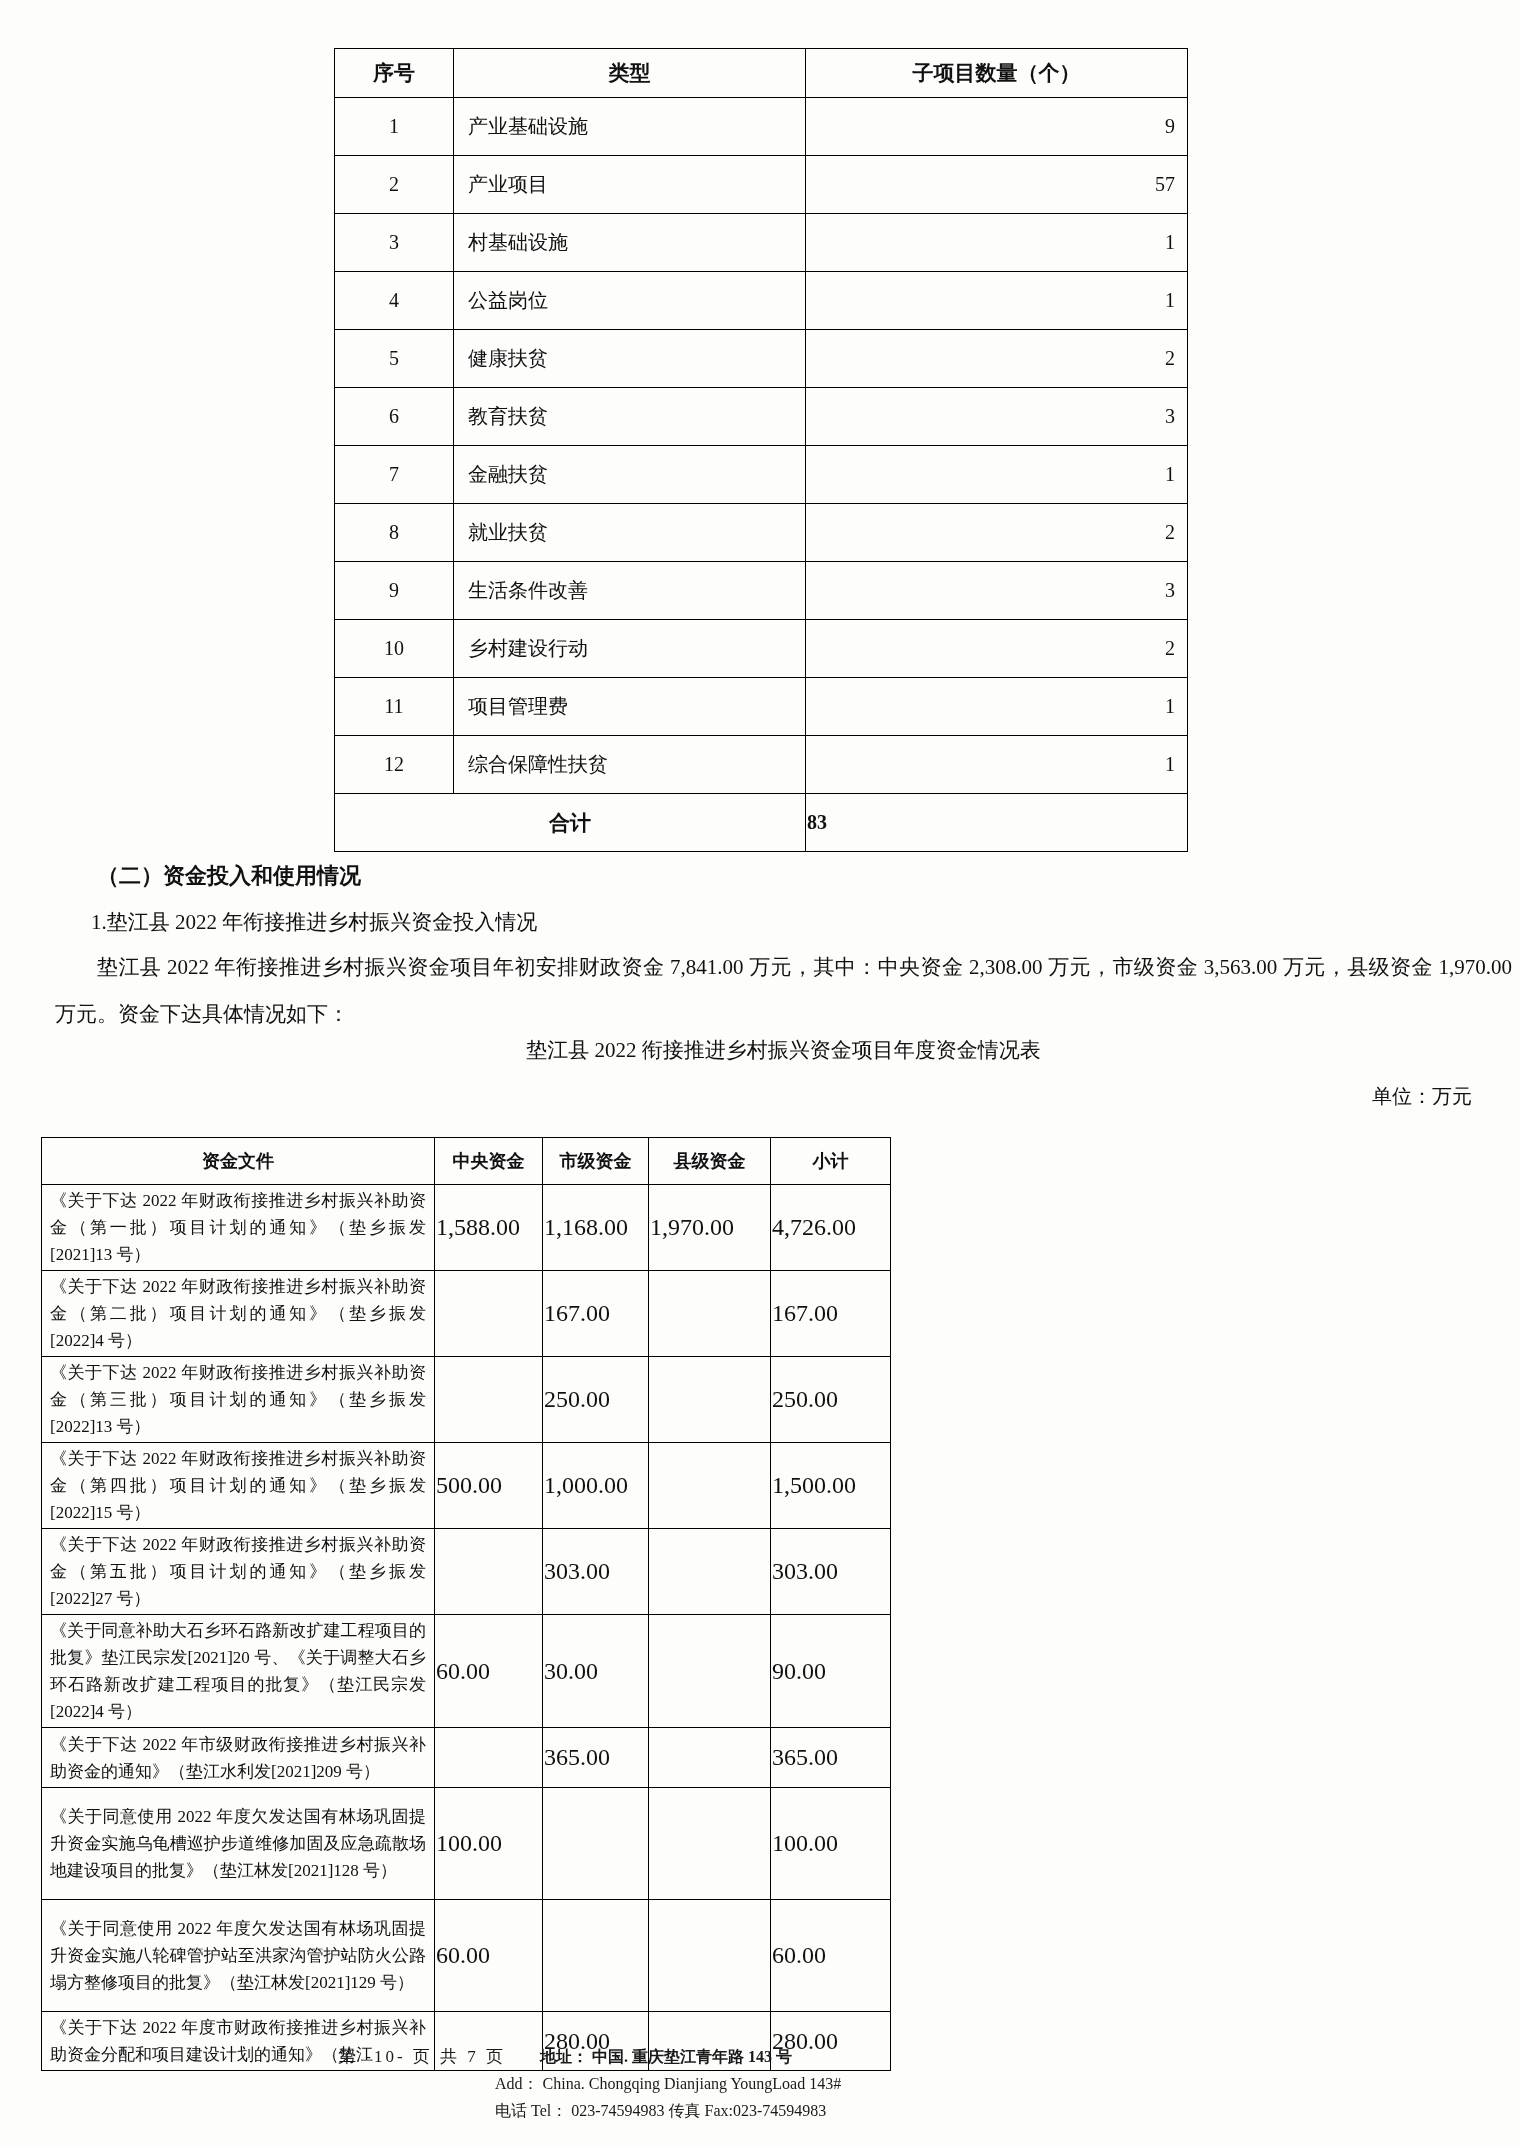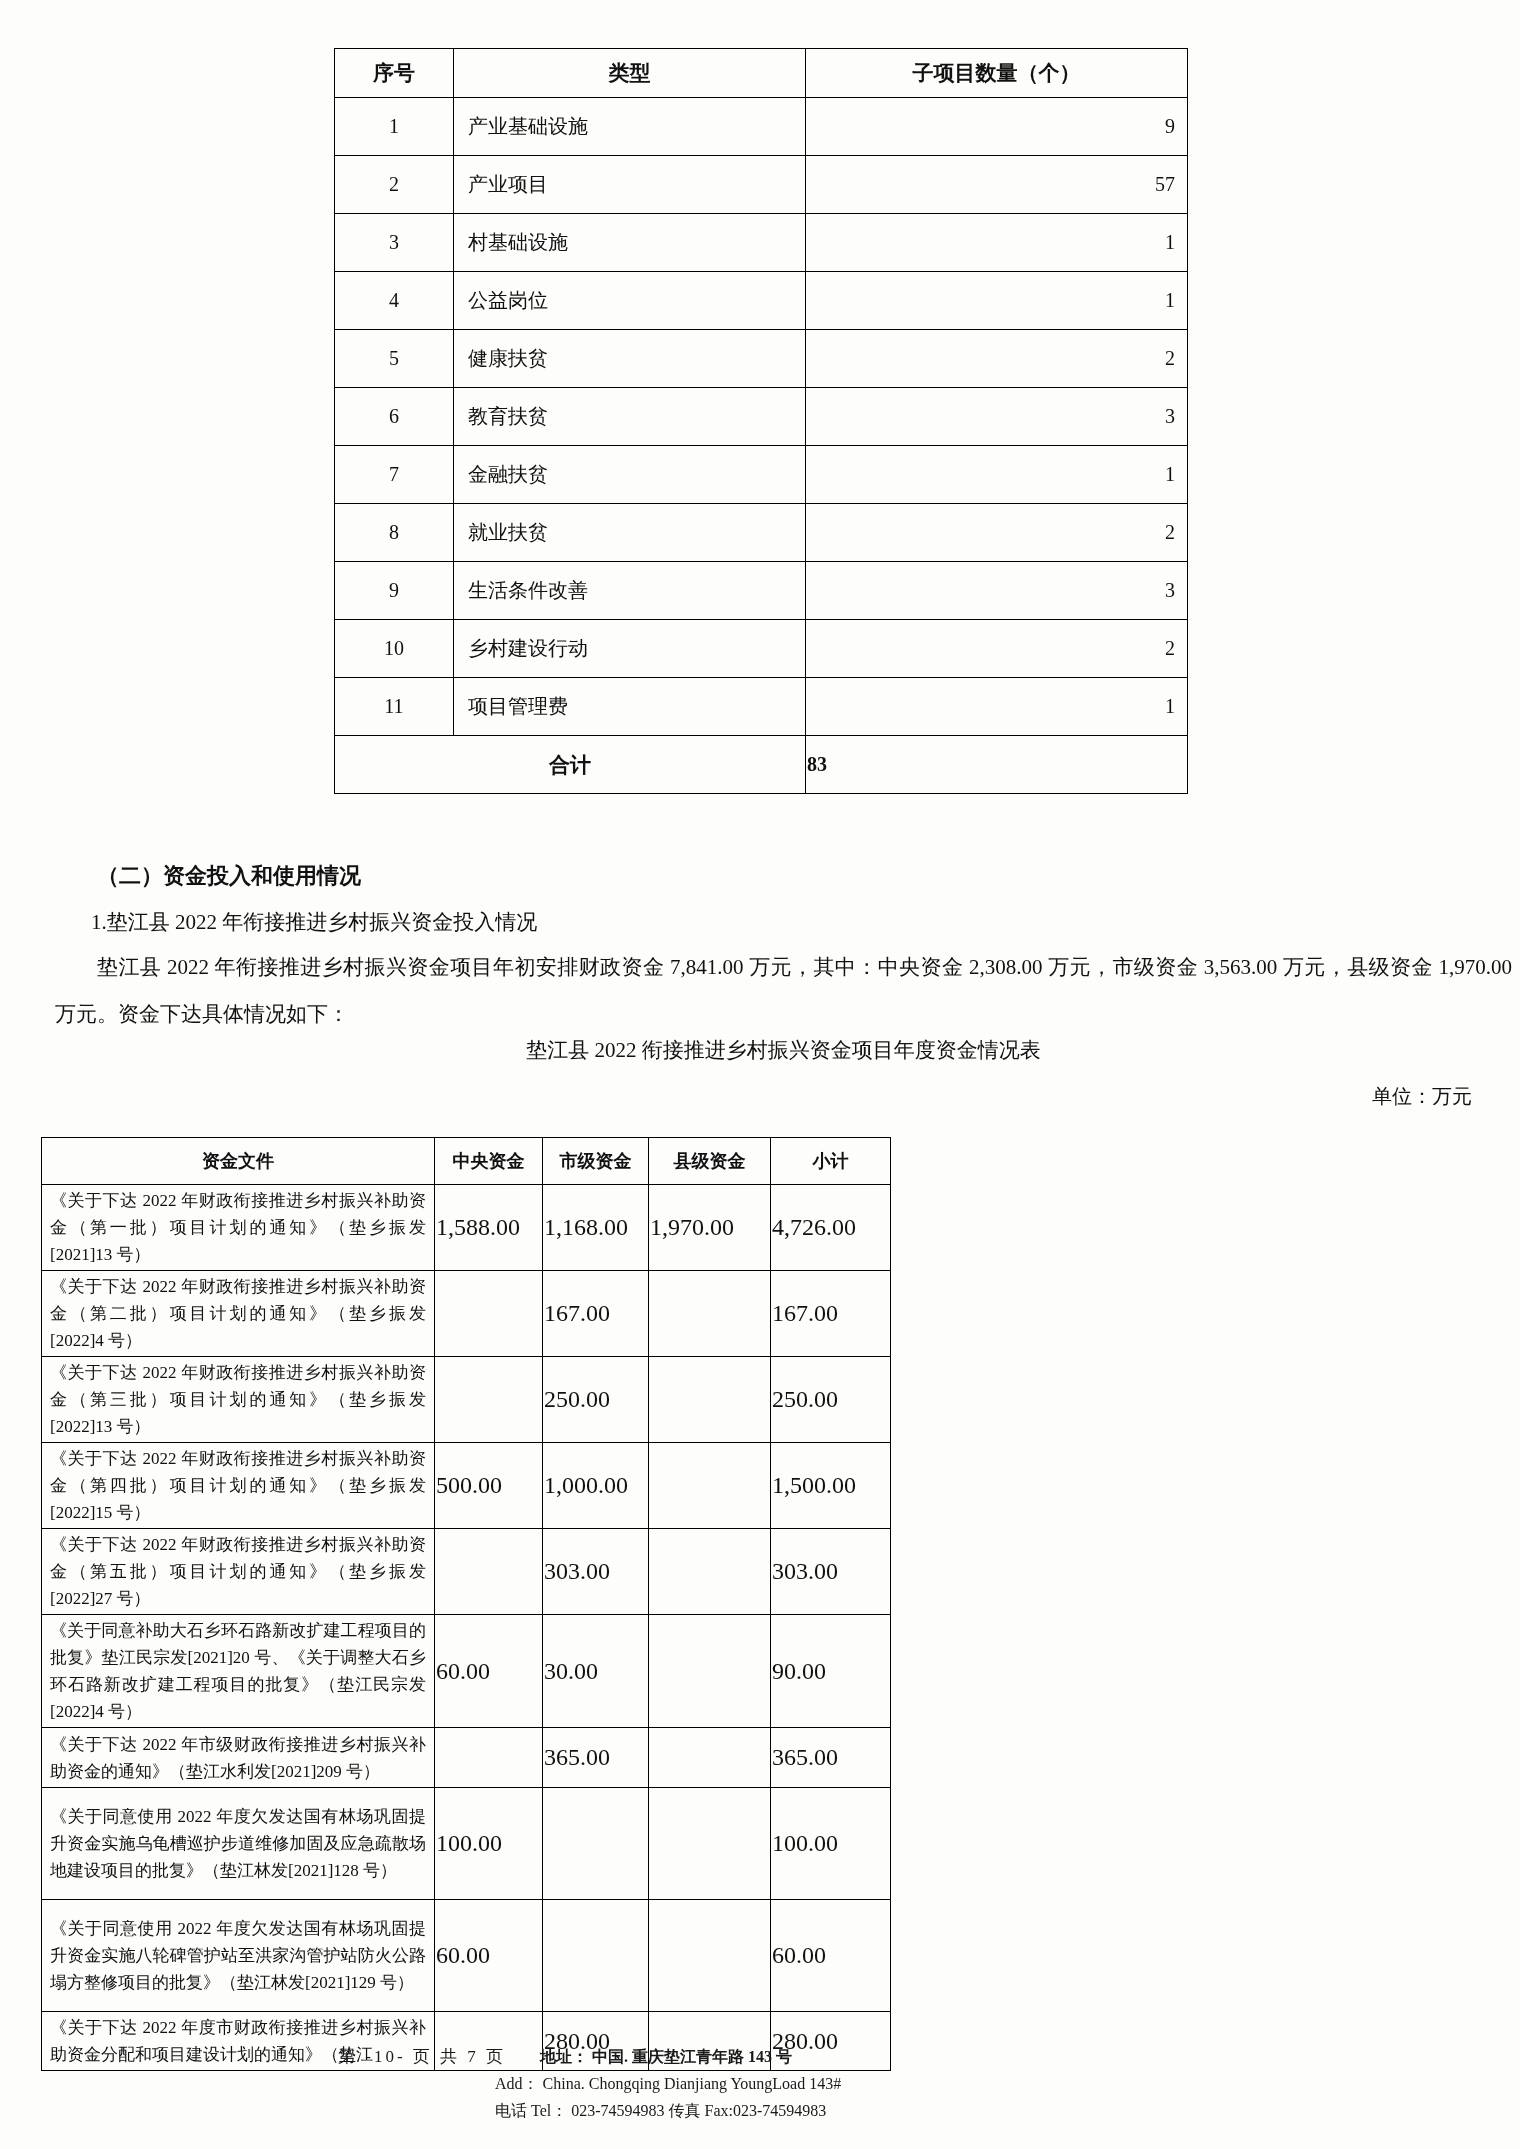--- a/index.html
+++ b/index.html
@@ -108,20 +108,25 @@
           <td class="c-num">3</td>
         </tr>
         <tr>
           <td class="c-idx">10</td>
           <td class="c-type">乡村建设行动</td>
           <td class="c-num">2</td>
         </tr>
         <tr>
           <td class="c-idx">11</td>
           <td class="c-type">项目管理费</td>
+          <td class="c-num">1</td>
+        </tr>
+        <tr>
+          <td class="c-idx">12</td>
+          <td class="c-type">综合保障性扶贫</td>
           <td class="c-num">1</td>
         </tr>
       </tbody>
     <tfoot>
       <tr>
         <td colspan="2" class="total-label">合计</td>
         <td class="total-val">83</td>
       </tr>
     </tfoot>
   </table>

